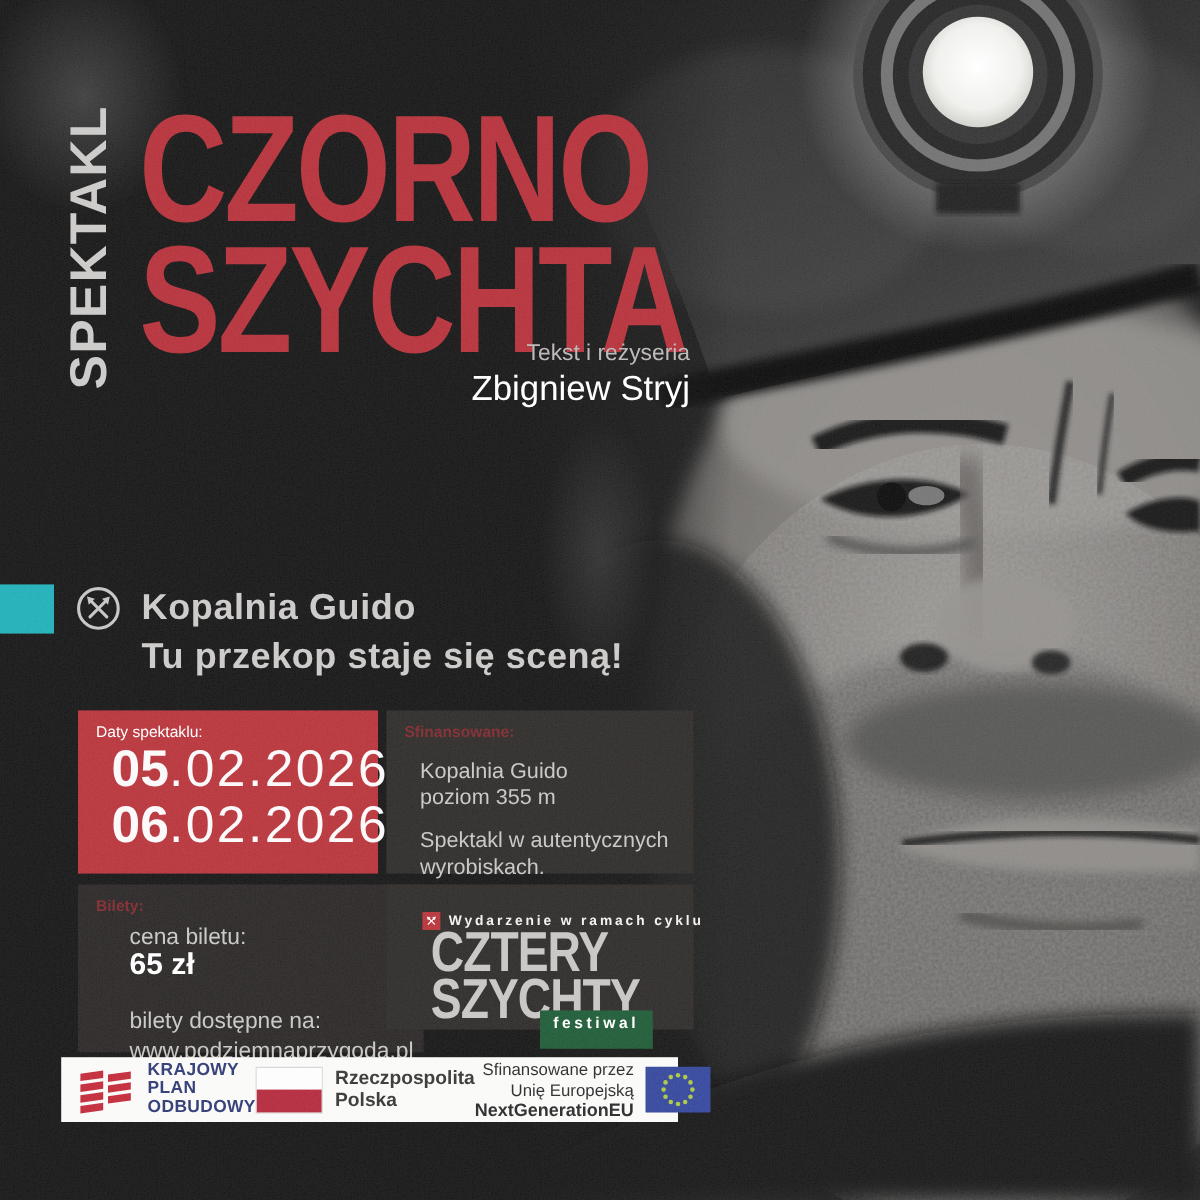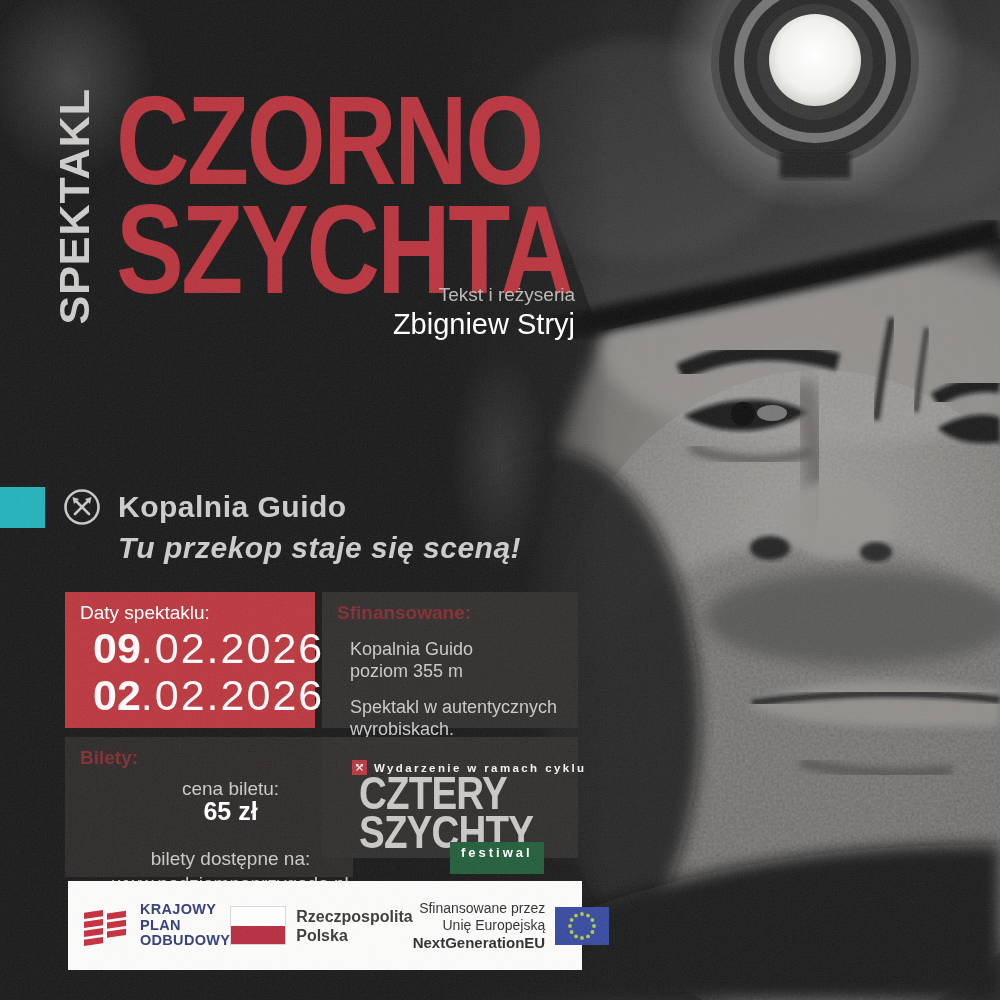--- a/index.html
+++ b/index.html
@@ -31,52 +31,52 @@
   
   .credit{position:absolute;right:425px;top:284px;z-index:3;text-align:right;}
   .credit-label{font-size:19px;color:#b7b3b2;}
   .credit-name{font-size:29px;font-weight:normal;color:#fff;margin-top:2px;}
   
   .teal-bar{position:absolute;left:0;top:487px;width:45px;height:41px;background:#15abb4;z-index:3;}
   .venue-row{position:absolute;left:63px;top:488px;z-index:3;display:flex;align-items:center;gap:17px;}
   .hammers{width:38px;height:38px;display:inline-block;}
   .venue-name{font-size:30px;font-weight:bold;color:#c9c7c5;letter-spacing:0.5px;}
   .tagline{position:absolute;left:118px;top:531px;z-index:3;
-    font-size:30px;font-weight:bold;color:#c9c7c5;letter-spacing:0.5px;font-style:italic;}
+    font-size:30px;font-weight:bold;color:#c9c7c5;letter-spacing:0.5px;}
   
   .box{position:absolute;z-index:3;box-sizing:border-box;}
   .box-dates{left:65px;top:592px;width:250px;height:136px;background:#b42a31;}
   .box-location{left:322px;top:592px;width:256px;height:136px;background:#24211f;}
   .box-tickets{left:65px;top:737px;width:288px;height:140px;background:#201d1c;}
   .box-festival{left:322px;top:737px;width:256px;height:121px;background:#24211f;}
-  .box-header{font-size:19px;padding:10px 0 0 15px;}
+  .box-header{font-size:13px;padding:10px 0 0 15px;}
   .box-dates .box-header{color:#fff;}
   .dark-header{color:#7b2027;font-weight:bold;}
   .date-row{padding-left:28px;font-size:43px;color:#fbf8f8;line-height:46px;margin-top:1px;white-space:nowrap;}
   .date-day{font-weight:800;}
   .date-rest{font-weight:300;letter-spacing:2px;}
   .loc-body{padding:14px 0 0 28px;font-size:18px;line-height:22px;color:#c6c4c2;}
   .loc-address{margin:0;white-space:pre-line;}
   .loc-note{margin:14px 0 0 0;width:215px;}
-  .tix-body{padding:8px 0 0 43px;font-size:19px;line-height:23px;color:#c6c4c2;text-align:center;}
+  .tix-body{padding:8px 0 0 43px;font-size:19px;line-height:23px;color:#c6c4c2;}
   .tix-price-label{margin:0;}
   .tix-price{margin:0;font-size:25px;font-weight:800;color:#fff;}
   .tix-avail{margin:24px 0 0 0;}
   .tix-url{margin:2px 0 0 0;}
   .fest-series{position:absolute;left:30px;top:23px;display:flex;align-items:center;gap:7px;}
   .fest-series-sq{width:15px;height:15px;background:#b42a31;display:flex;align-items:center;justify-content:center;}
   .fest-series-label{font-size:11.5px;font-weight:bold;letter-spacing:2.4px;color:#f2f1f0;white-space:nowrap;}
   .fest-name{position:absolute;left:37px;top:36px;margin:0;color:#c5c3c1;
     font-size:47px;line-height:39px;font-weight:800;letter-spacing:-1px;white-space:nowrap;
     transform:scaleX(0.82);transform-origin:0 0;}
   .fest-name .line{display:block;}
   .fest-badge{position:absolute;left:128px;top:105px;background:#14532d;color:#fff;
     font-size:13px;font-weight:bold;letter-spacing:3px;padding:3px 11px 14px 11px;}
   
-  .footer{position:absolute;left:68px;top:881px;width:514px;height:89px;background:#faf9f8;z-index:3;
+  .footer{position:absolute;left:51px;top:881px;width:514px;height:54px;background:#faf9f8;z-index:3;
     display:flex;align-items:center;justify-content:space-between;padding:0 14px;box-sizing:border-box;}
   .logo-group{display:flex;align-items:center;gap:10px;}
   .kpo-text{font-size:14.5px;font-weight:800;color:#25316e;line-height:15.5px;letter-spacing:0.3px;}
   .pl-flag{width:56px;height:39px;border:1px solid #d6d4d3;box-sizing:border-box;display:flex;flex-direction:column;}
   .pl-flag .w{flex:1;background:#fdfdfd;}
   .pl-flag .r{flex:1;background:#b01f33;}
   .pl-text{font-size:16px;font-weight:bold;color:#2e2d2c;line-height:19px;}
   .eu-text{text-align:right;font-size:14px;color:#1f1f1f;line-height:17px;}
   .eu-text .b{font-weight:bold;font-size:15px;}
   .eu-flag{width:54px;height:38px;background:#2b3e98;}
@@ -208,22 +208,22 @@
           <path d="M28.5,9 L22,11 L27,16 Z"></path>
         </g>
       </svg>
     </span>
     <span class="venue-name">Kopalnia Guido</span>
   </div>
   <div class="tagline">Tu przekop staje się sceną!</div>
 
   <section class="box box-dates">
     <div class="box-header">Daty spektaklu:</div>
-    <div class="date-row"><span class="date-day">09</span><span class="date-rest">.02.2026</span></div>
-    <div class="date-row"><span class="date-day">02</span><span class="date-rest">.02.2026</span></div>
+    <div class="date-row"><span class="date-day">05</span><span class="date-rest">.02.2026</span></div>
+    <div class="date-row"><span class="date-day">06</span><span class="date-rest">.02.2026</span></div>
   </section>
 
   <section class="box box-location">
     <div class="box-header dark-header">Sfinansowane:</div>
     <div class="loc-body">
       <p class="loc-address">Kopalnia Guido
 poziom 355 m</p>
       <p class="loc-note">Spektakl w autentycznych wyrobiskach.</p>
     </div>
   </section>

